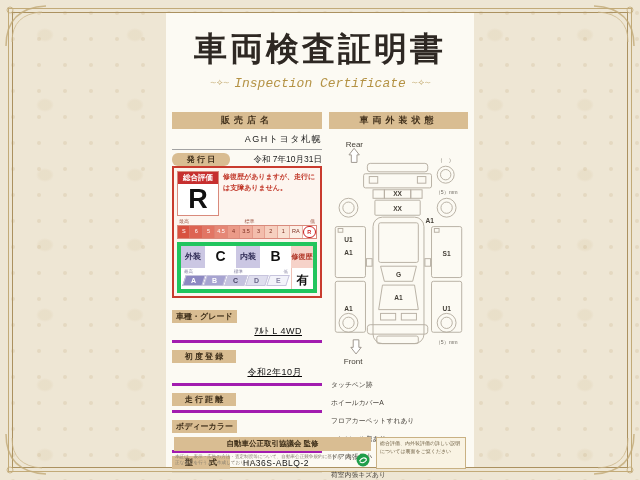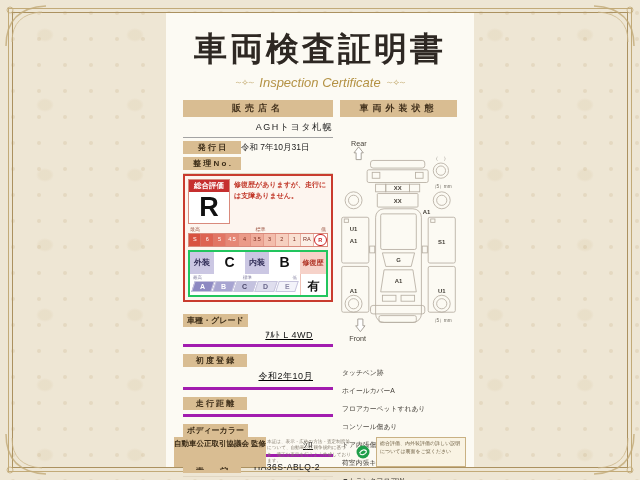--- a/index.html
+++ b/index.html
@@ -13,37 +13,37 @@
   }
   .frame1{position:absolute;inset:8px;border:1px solid #c2aa78;pointer-events:none;}
   .frame2{position:absolute;inset:12px;border:1px solid #ab9160;pointer-events:none;}
   .corner{position:absolute;width:46px;height:46px;opacity:.8;}
   .corner svg{width:100%;height:100%;}
   .c-tl{left:2px;top:2px;}
   .c-tr{right:2px;top:2px;transform:scaleX(-1);}
   .c-bl{left:2px;bottom:2px;transform:scaleY(-1);}
   .c-br{right:2px;bottom:2px;transform:scale(-1,-1);}
 
-  .panel{position:absolute;left:166px;top:13px;width:308px;height:454px;background:#fcfaf3;box-sizing:border-box;padding:0 17px;}
+  .panel{position:absolute;left:166px;top:13px;width:308px;height:454px;background:#fcfaf3;box-sizing:border-box;padding:0 6px;}
 
   .title{margin-top:14px;text-align:center;font-size:33px;font-weight:bold;letter-spacing:3px;color:#2e2823;}
   .subtitle-row{margin-top:1px;text-align:center;color:#b49244;}
-  .subtitle{font-family:Liberation Sans, sans-serif;font-style:italic;font-size:13px;}
+  .subtitle{font-family:Liberation Mono, monospace;font-style:italic;font-size:13px;}
   .flourish{color:#c6ae76;font-size:9px;letter-spacing:-1px;vertical-align:2px;}
 
   .cols{display:flex;gap:7px;margin-top:9px;align-items:flex-start;}
   .lcol{width:150px;flex:none;}
   .rcol{flex:1;min-width:0;}
-  .colhead{background:#d9bd92;color:#43321d;font-size:9px;font-weight:bold;text-align:center;padding:2px 0;letter-spacing:4px;}
+  .colhead{background:#d9bd92;color:#43321d;font-size:9px;font-weight:bold;text-align:center;padding:2px 0;letter-spacing:4px;margin-top:12px;}
 
   .dealer-name{font-size:9px;text-align:right;padding:4px 0 3px;letter-spacing:1.5px;color:#1d1d1d;border-bottom:1px solid #a3a3a3;}
   .kv{display:flex;align-items:center;margin-top:3px;}
   .chip{background:#d9bd92;color:#3c2d18;font-weight:bold;font-size:8px;padding:1px 4px;text-align:center;box-sizing:border-box;}
-  .kv .chip{width:58px;flex:none;}
-  .kv .val{flex:1;text-align:left;font-size:8.5px;color:#1c1c1c;}
+  .kv .chip{width:58px;flex:none;border-radius:6px;}
+  .kv .val{flex:1;text-align:right;font-size:8.5px;color:#1c1c1c;}
 
   .evalbox{border:2px solid #c93b2e;background:#fdf5ef;padding:3px;}
   .eval-top{display:flex;}
   .eval-left{width:40px;flex:none;border:1px solid #d98a7c;background:#fff;}
   .eval-label{background:#c62f2f;color:#fff;font-size:7.5px;font-weight:bold;text-align:center;padding:1px 0;}
   .eval-grade{font-size:27px;font-weight:bold;text-align:center;color:#111;line-height:1.15;}
   .eval-note{flex:1;font-size:7px;color:#c23a2c;padding:1px 1px 0 4px;line-height:1.5;font-weight:bold;}
   .scale-labels{display:flex;justify-content:space-between;font-size:5px;color:#a3604f;padding:0 2px;margin-top:2px;}
   .scale{display:flex;border:1px solid #d98a7c;background:#fff;margin-top:1px;}
   .sc{flex:1;font-size:5.5px;text-align:center;padding:2px 0;color:#7b2d1f;border-right:1px solid rgba(217,138,124,.55);}
@@ -51,21 +51,21 @@
   .sc:nth-child(2){background:#dd6352;color:#fff;}
   .sc:nth-child(3){background:#e27564;color:#fff;}
   .sc:nth-child(4){background:#e68776;color:#fff;}
   .sc:nth-child(5){background:#eb9a88;}
   .sc:nth-child(6){background:#efab9a;}
   .sc:nth-child(7){background:#f3bdac;}
   .sc:nth-child(8){background:#f6cfbf;}
   .sc:nth-child(9){background:#f9e0d2;}
   .sc:nth-child(10){background:#fcefe6;}
   .sc.sel{background:#fff;color:#c22;font-weight:bold;border:1px solid #c22;border-radius:6px;}
-  .grades{display:grid;grid-template-columns:24px 31px 24px 31px 1fr;margin-top:3px;border:2px solid #22c55e;background:#fff;align-items:stretch;}
+  .grades{display:grid;grid-template-columns:24px 31px 24px 31px 1fr;margin-top:3px;border:4px solid #22c55e;background:#fff;align-items:stretch;}
   .g-chip{background:#cbc7e3;font-size:8px;font-weight:bold;text-align:center;padding:5px 0;color:#2f2b55;}
   .g-val{font-size:14px;font-weight:bold;text-align:center;padding:2px 0;color:#111;}
   .g-repair{background:#f6d2c9;color:#b03527;font-size:7px;font-weight:bold;text-align:center;padding:6px 0;}
   .letters{grid-column:1/5;padding:1px 3px 3px;}
   .letters-labels{display:flex;justify-content:space-between;font-size:4.5px;color:#8a87a5;}
   .letters-cells{display:flex;gap:1px;margin-top:1px;}
   .lc{flex:1;transform:skewX(-18deg);font-size:7px;font-weight:bold;text-align:center;padding:1px 0;border:1px solid #c7c4dd;}
   .lc span{display:inline-block;transform:skewX(18deg);}
   .lc:nth-child(1){background:#8d89c2;color:#fff;}
   .lc:nth-child(2){background:#a7a4d1;color:#fff;}
@@ -80,21 +80,21 @@
   .fval{text-align:right;padding-right:20px;font-size:9px;margin-top:3px;color:#141414;letter-spacing:.5px;}
   .finline{display:flex;align-items:center;border-bottom:1px solid #e0d6c2;padding:3px 0;}
   .finline .chip{width:58px;flex:none;}
   .fval2{flex:1;text-align:center;font-size:8.5px;color:#141414;letter-spacing:.5px;}
 
   .diagram{margin-top:7px;}
   .diagram svg{display:block;width:100%;height:234px;}
   .findings{font-size:6.8px;color:#45403a;line-height:1.32;margin-top:2px;padding-left:2px;white-space:pre-line;}
 
   .bottomrow{position:absolute;left:8px;right:8px;top:424px;display:flex;gap:5px;align-items:stretch;}
-  .bbox{flex:1.2;display:flex;flex-direction:row;min-width:0;}
+  .bbox{flex:1.2;display:flex;flex-direction:column;min-width:0;}
   .bbox2{flex:1.1;}
   .bbox-head{background:#d9bd92;font-size:7.5px;font-weight:bold;text-align:center;color:#3c2d18;padding:2px 0;white-space:nowrap;}
   .bbox-body{display:flex;gap:3px;align-items:center;padding:2px 1px;}
   .bbox-text{flex:1;font-size:4.6px;color:#847c6e;line-height:1.4;}
   .jaai{font-size:13px;font-weight:900;font-style:italic;color:#16368f;letter-spacing:0;flex:none;}
   .notebox{flex:.5;border:1px solid #c9b183;background:#f9f3e3;font-size:5px;color:#6a5b3e;padding:2px 3px;line-height:1.5;box-sizing:border-box;}
 
   text{font-family:"Liberation Sans","DejaVu Sans",sans-serif;}
 </style>
 </head>
@@ -134,24 +134,20 @@
     </div>
 
     <div class="cols">
 
       <div class="lcol">
         <div class="colhead">販売店名</div>
         <div class="dealer-name">AGHトヨタ札幌</div>
         <div class="kv">
           <span class="chip">発 行 日</span>
           <span class="val">令和 7年10月31日</span>
-        </div>
-        <div class="kv" style="border-bottom:1px solid #e0d6c2;padding-bottom:3px;">
-          <span class="chip">整 理 N o .</span>
-          <span class="val"></span>
         </div>
 
         <div class="evalbox">
           <div class="eval-top">
             <div class="eval-left">
               <div class="eval-label">総合評価</div>
               <div class="eval-grade">R</div>
             </div>
             <div class="eval-note">修復歴がありますが、走行には支障ありません。</div>
           </div>

